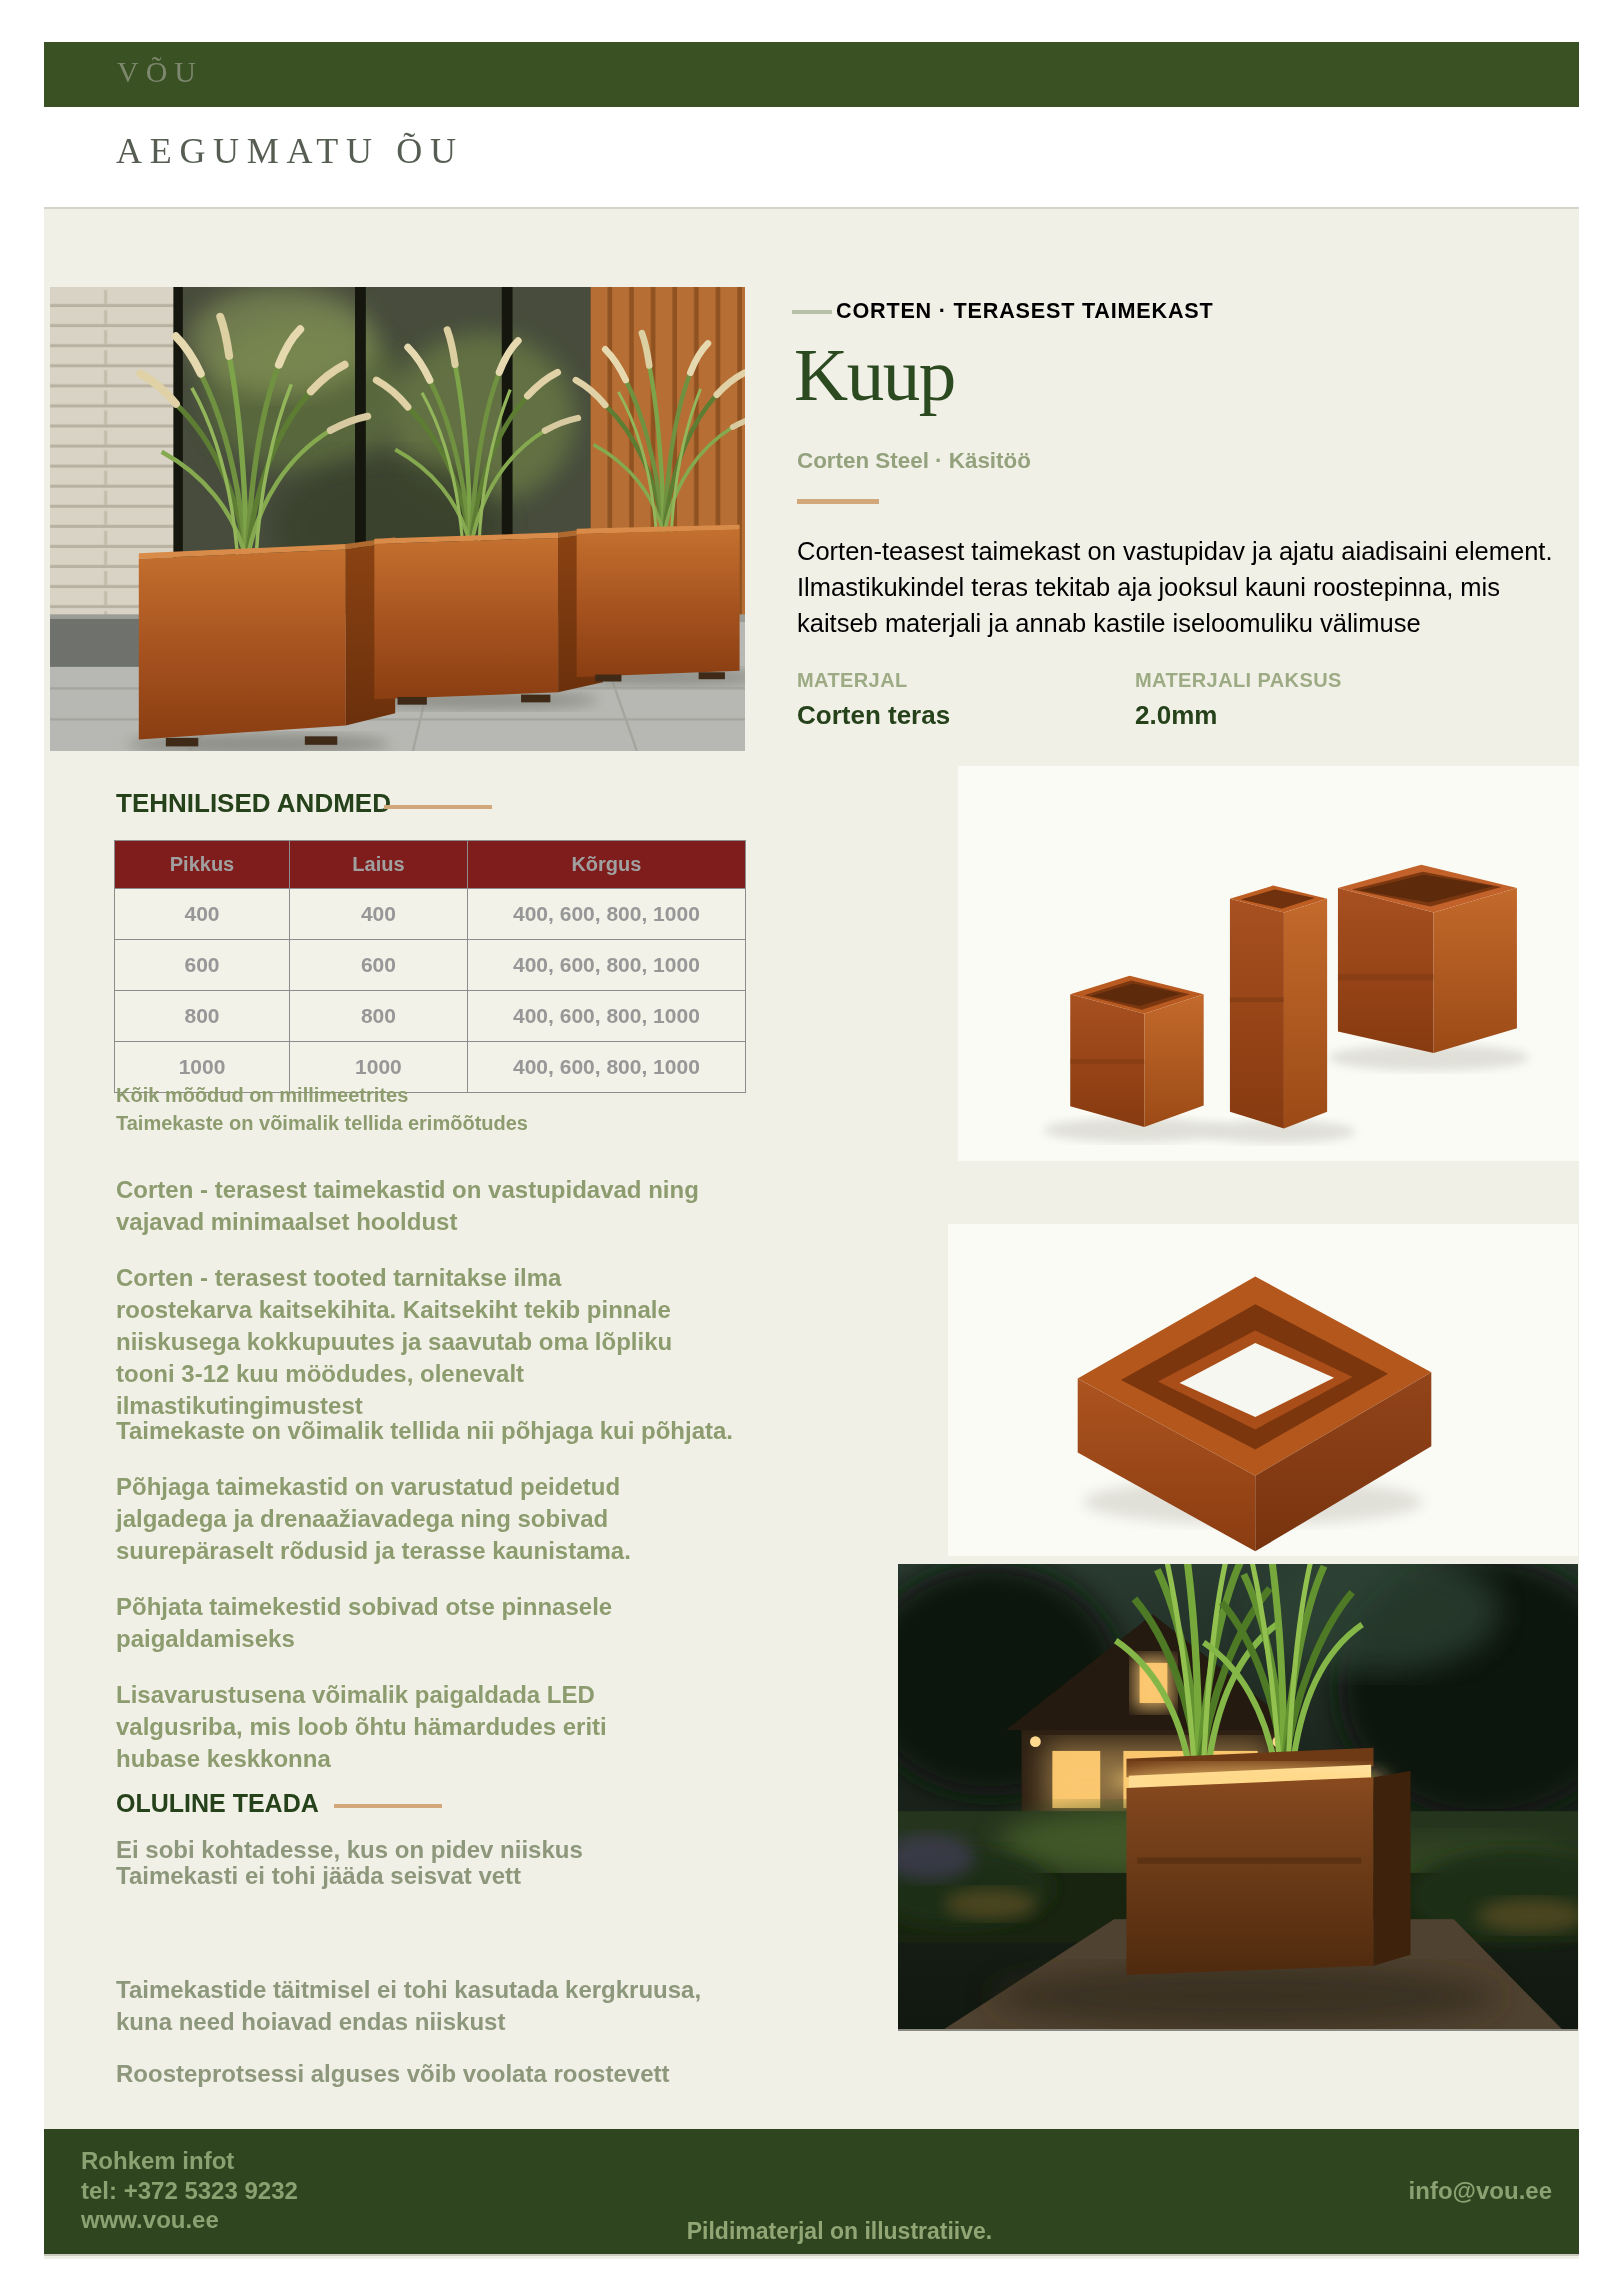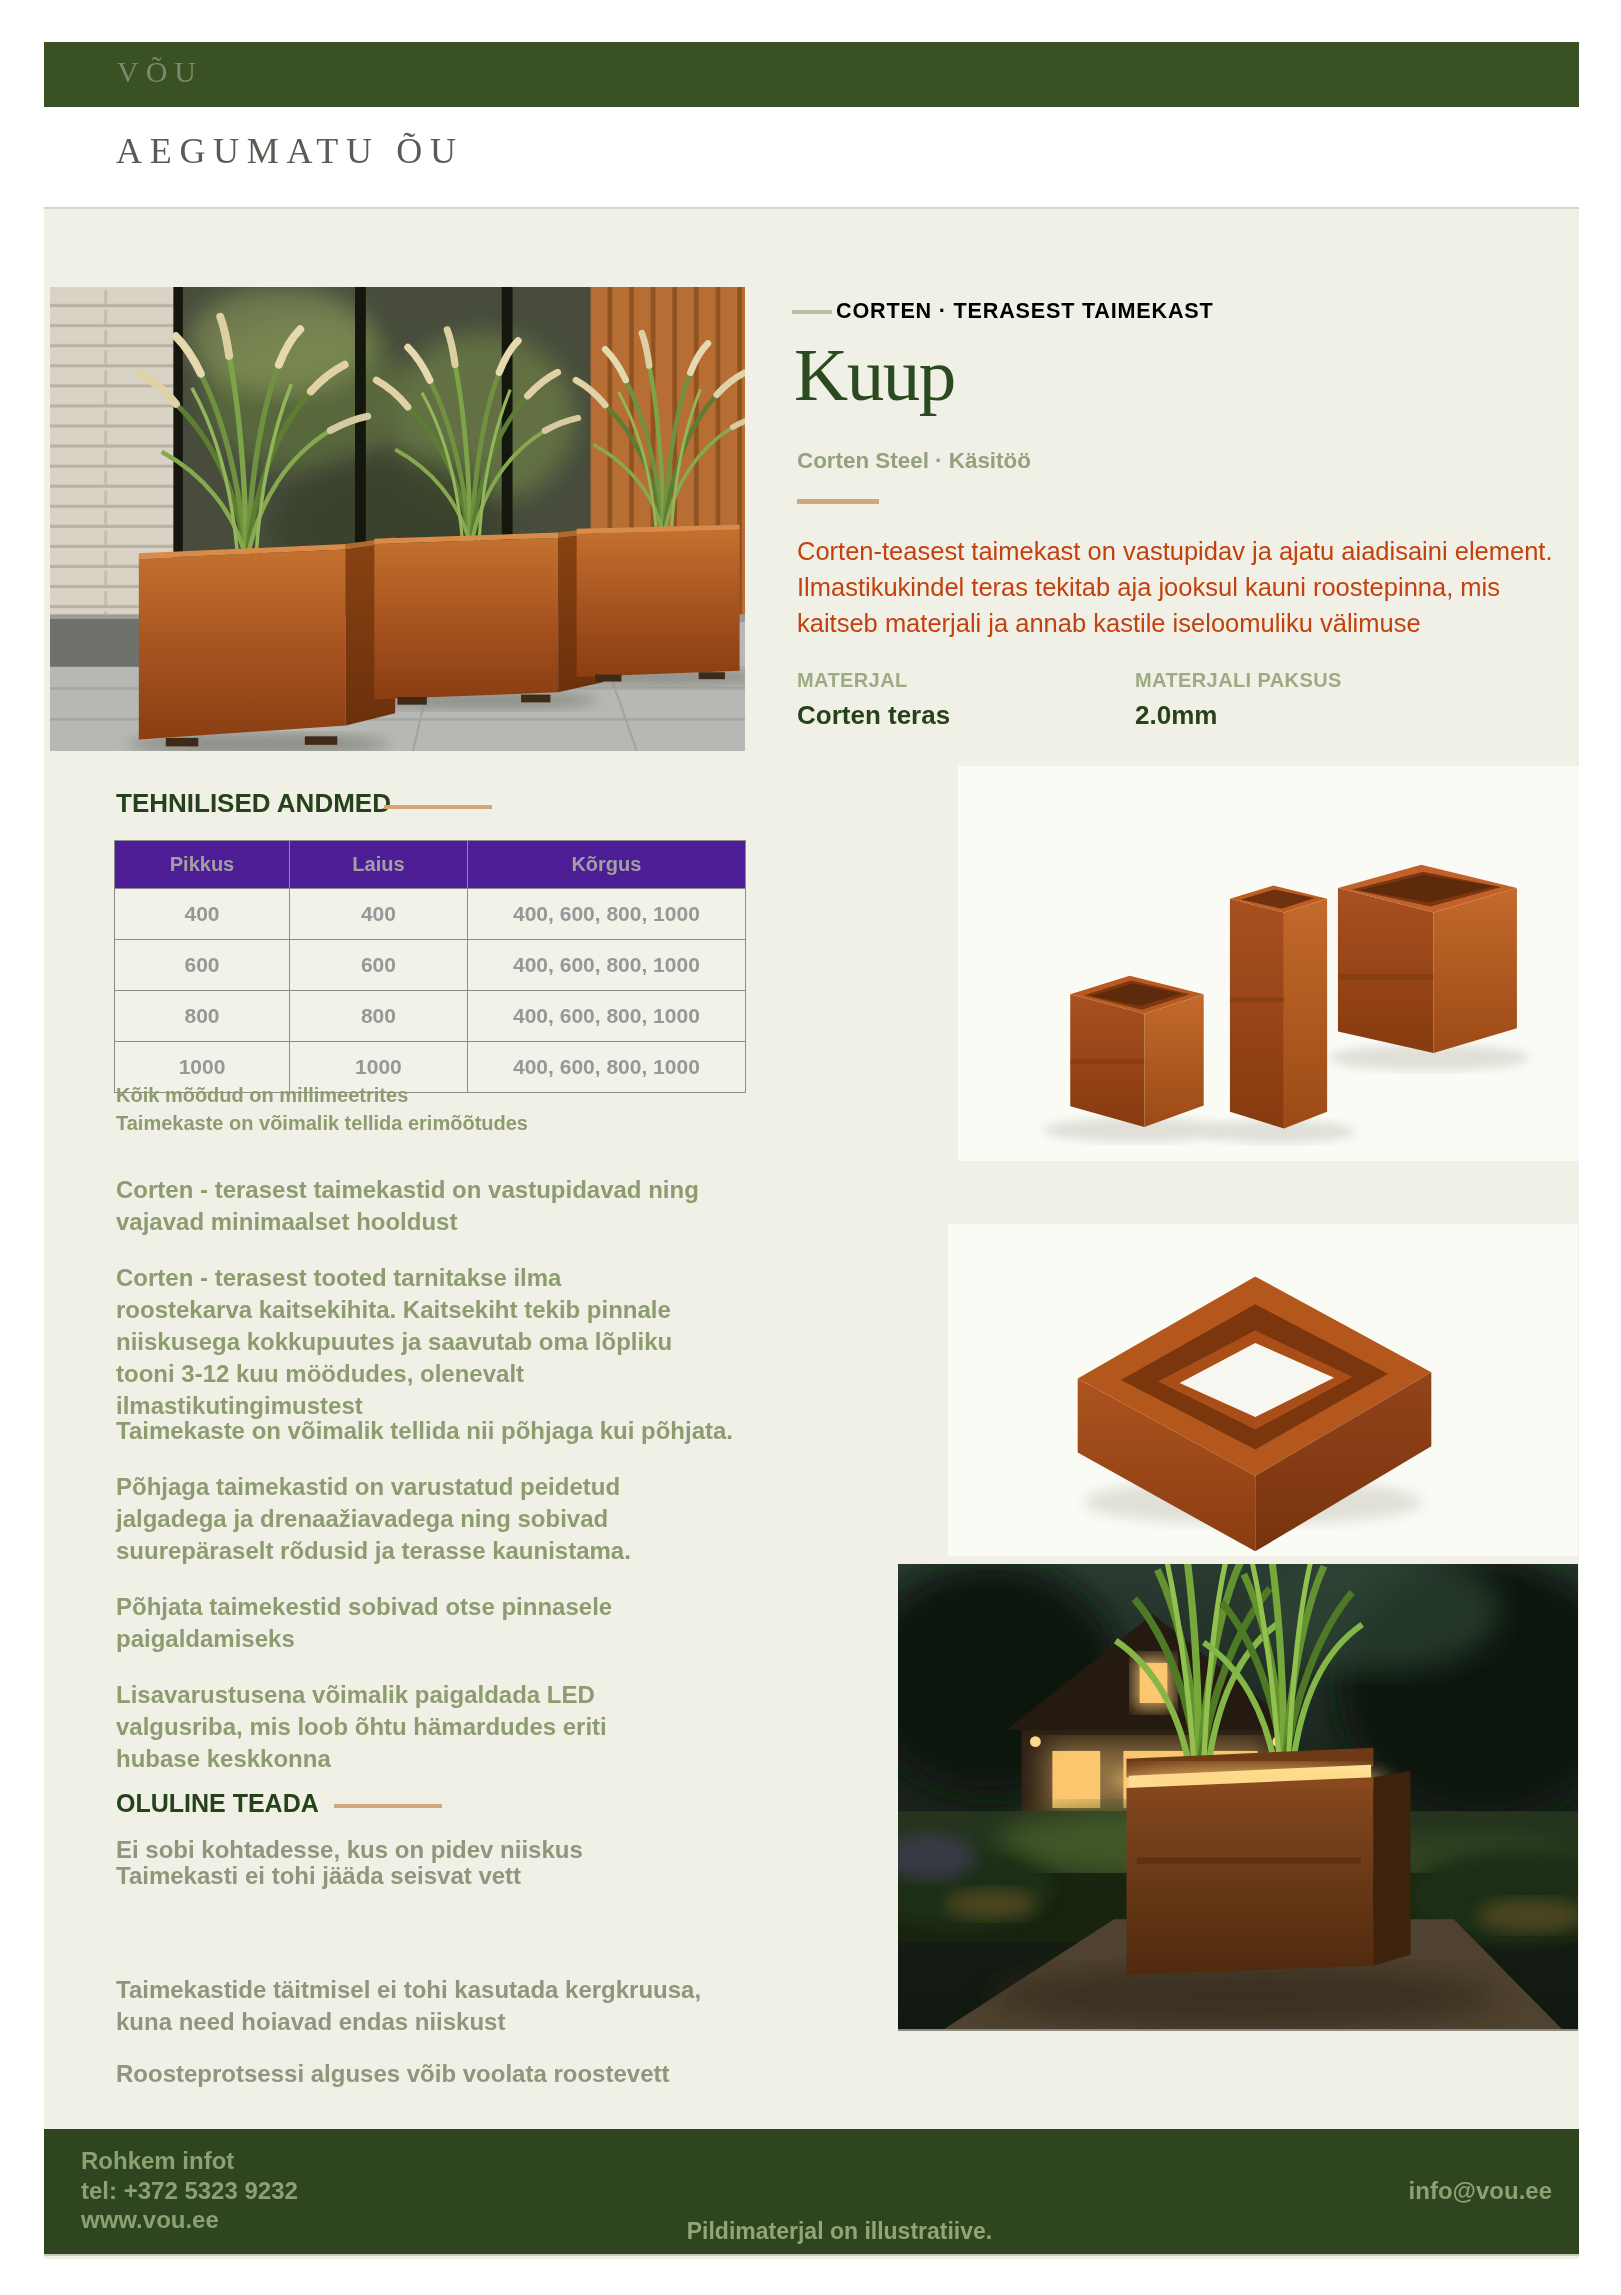--- a/index.html
+++ b/index.html
@@ -17,32 +17,32 @@
          border-top:2.3px solid #d4d4c8;}
   
   .hero-photo{left:50px;top:287px;width:695px;height:464px;overflow:hidden;}
   .eyebrow-dash{left:792px;top:310px;width:40px;height:3.9px;background:#b6c0a6;}
   .eyebrow{left:836px;top:298px;font-size:21.6px;font-weight:bold;letter-spacing:0.8px;color:#000000;}
   .title{left:794px;top:332px;font-family:"Liberation Serif",serif;font-size:75px;
          letter-spacing:-1.5px;color:#2c4a20;}
   .subtitle{left:797px;top:448px;font-size:22.4px;font-weight:bold;color:#93a17c;}
   .tan-line{background:#d2a87b;}
   .t1{left:797px;top:499px;width:82px;height:4.6px;}
-  .desc{left:797px;top:533px;width:780px;font-size:25.5px;line-height:36px;color:#c2410c;}
+  .desc{left:797px;top:533px;width:780px;font-size:25.5px;line-height:36px;color:#000000;}
   .spec-label{font-size:20px;font-weight:bold;letter-spacing:0.4px;color:#9dab84;}
   .spec-value{font-size:26px;font-weight:bold;color:#26421b;}
   .sl1{left:797px;top:669px;} .sv1{left:797px;top:700px;}
   .sl2{left:1135px;top:669px;} .sv2{left:1135px;top:700px;}
   
   .sec-h{font-size:26px;font-weight:bold;color:#26421b;}
   .tech-h{left:116px;top:788px;}
   .t2{left:384px;top:805px;width:108px;height:3.9px;}
   .dims{left:114px;top:840px;width:632px;border-collapse:collapse;}
   .dims th,.dims td{border:1.5px solid #8d8d8d;font-weight:bold;text-align:center;}
-  .dims th{background:#4c1d95;color:#a0a0a0;font-size:20px;height:45px;}
+  .dims th{background:#7f1d1d;color:#a0a0a0;font-size:20px;height:45px;}
   .dims td{background:#f3f2e9;color:#979797;font-size:21px;height:48px;}
   .c1{width:173px;} .c2{width:176px;} .c3{width:277px;}
   .note{left:116px;font-size:20px;font-weight:bold;color:#8d9c6f;}
   .n1{top:1084px;} .n2{top:1112px;}
   
   .para{left:116px;font-size:24px;font-weight:bold;line-height:32px;color:#8d9c6f;}
   .p1{top:1174px;width:587px;} .p2{top:1262px;width:587px;} .p3{top:1415px;width:695px;}
   .p4{top:1471px;width:610px;} .p5{top:1591px;width:541px;} .p6{top:1679px;width:564px;}
   
   .plate{background:#fbfbf6;}

